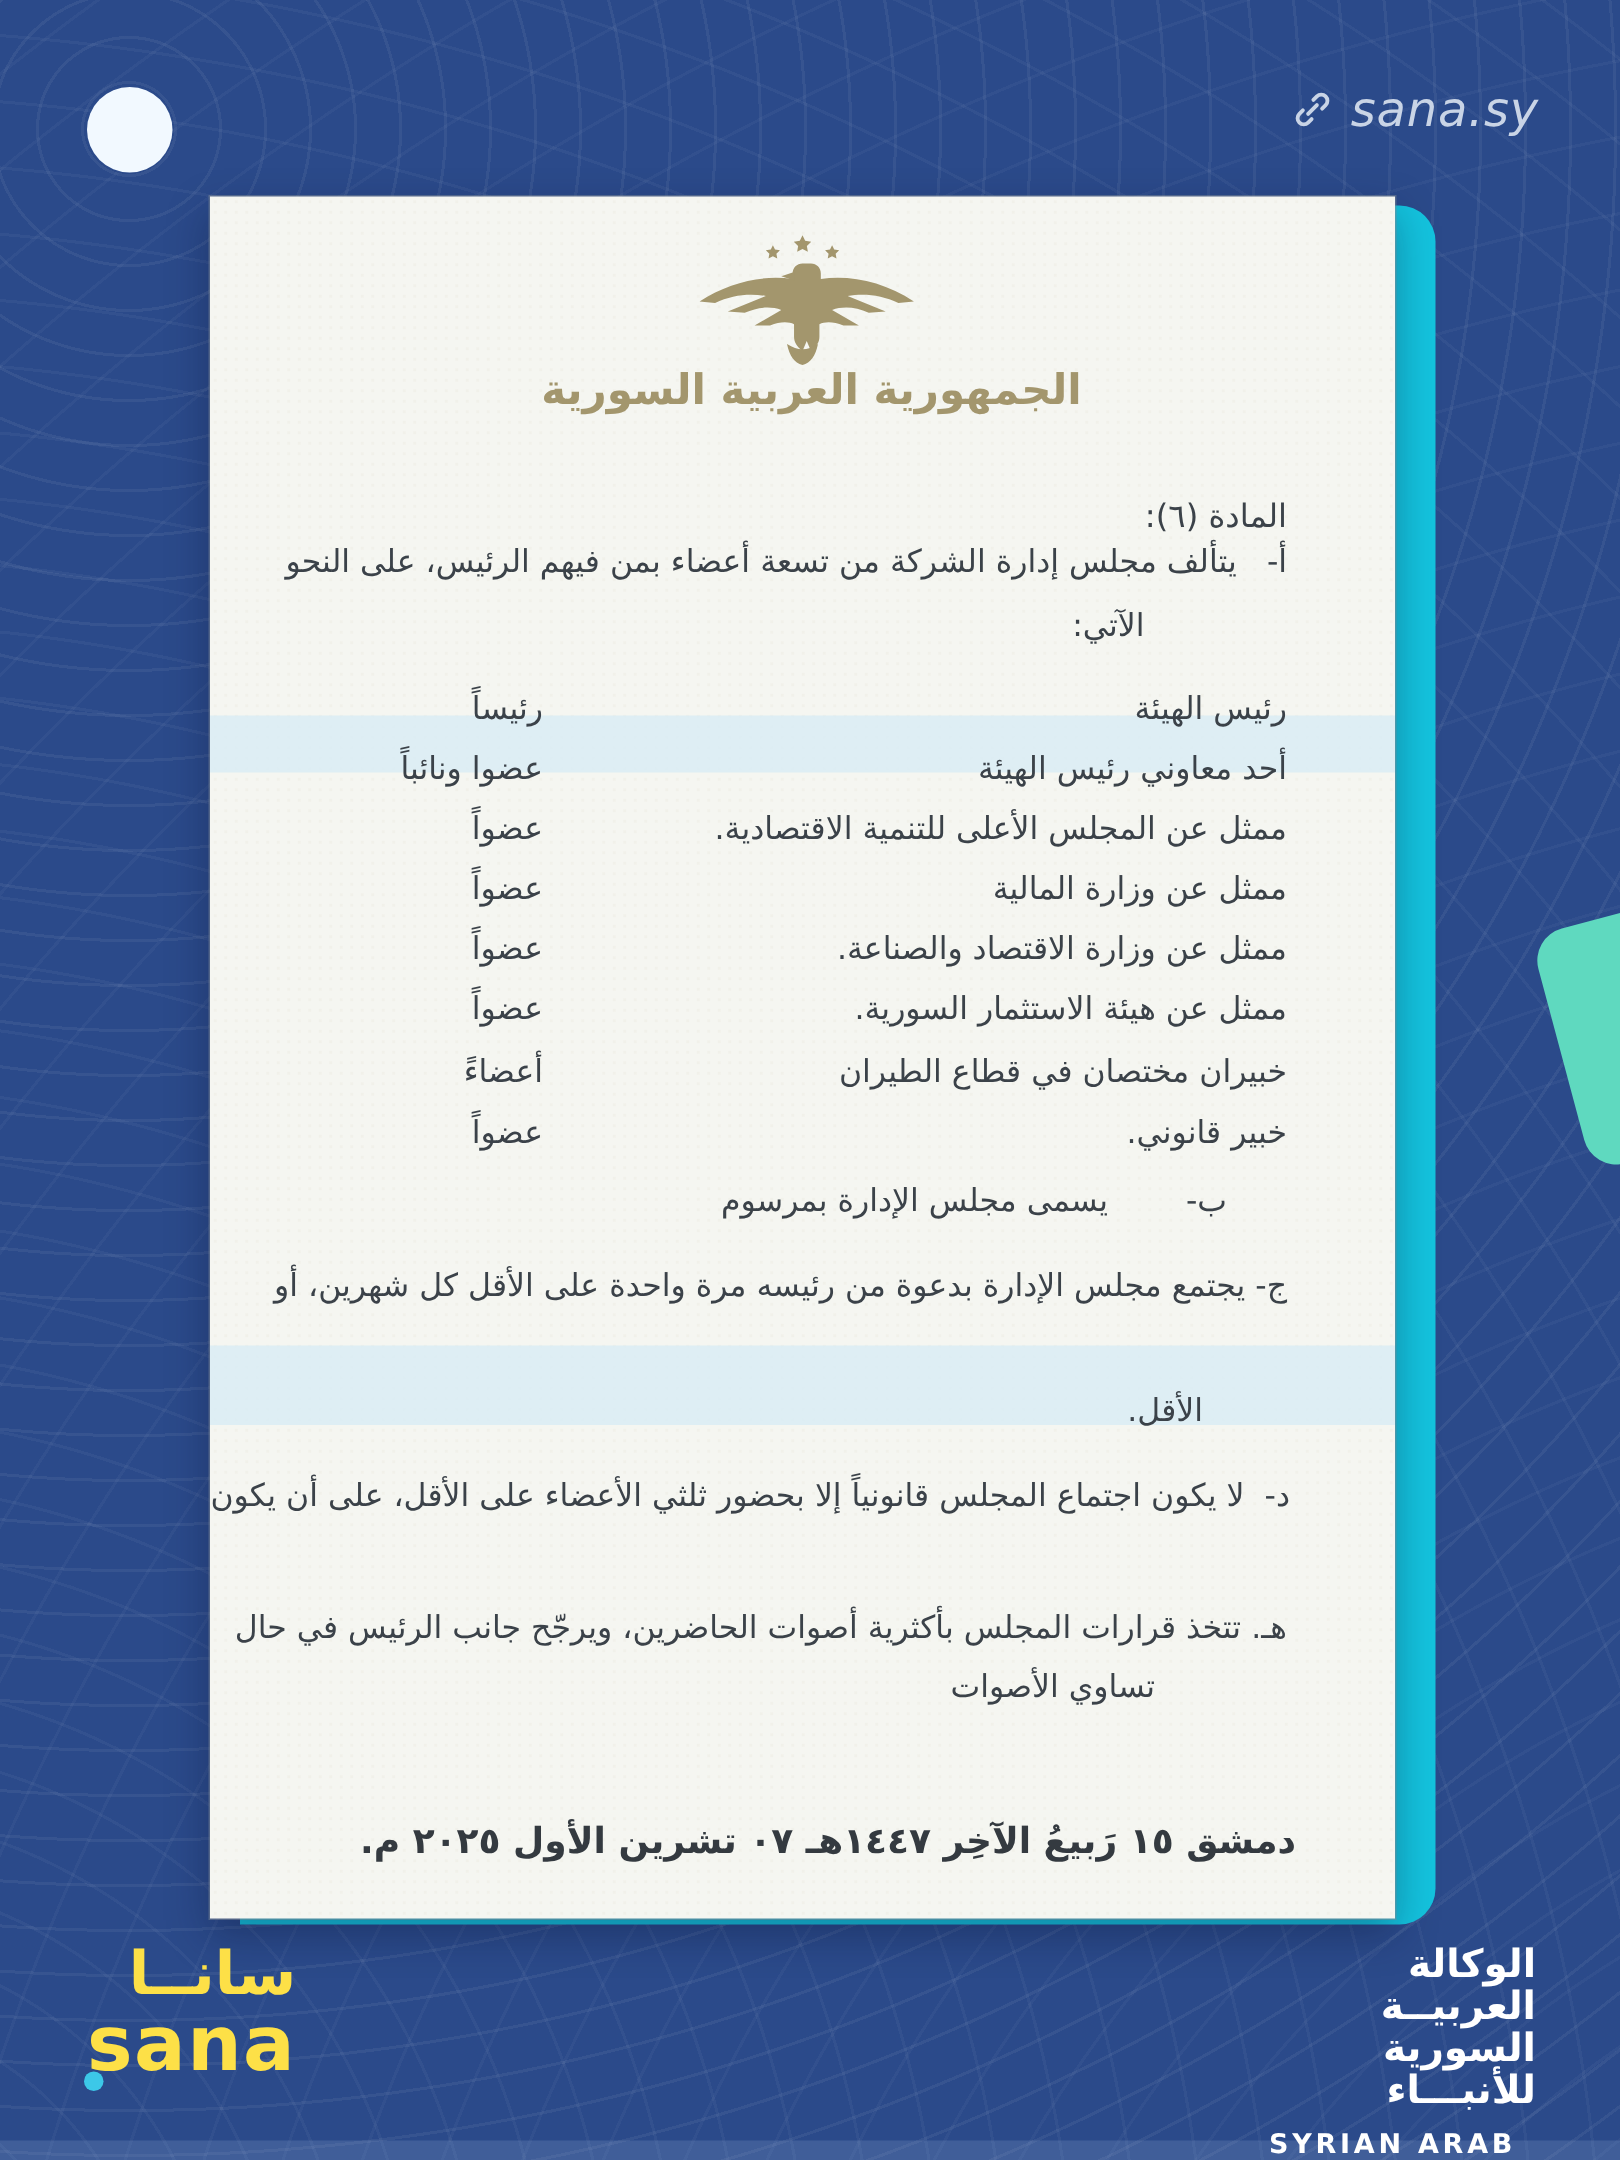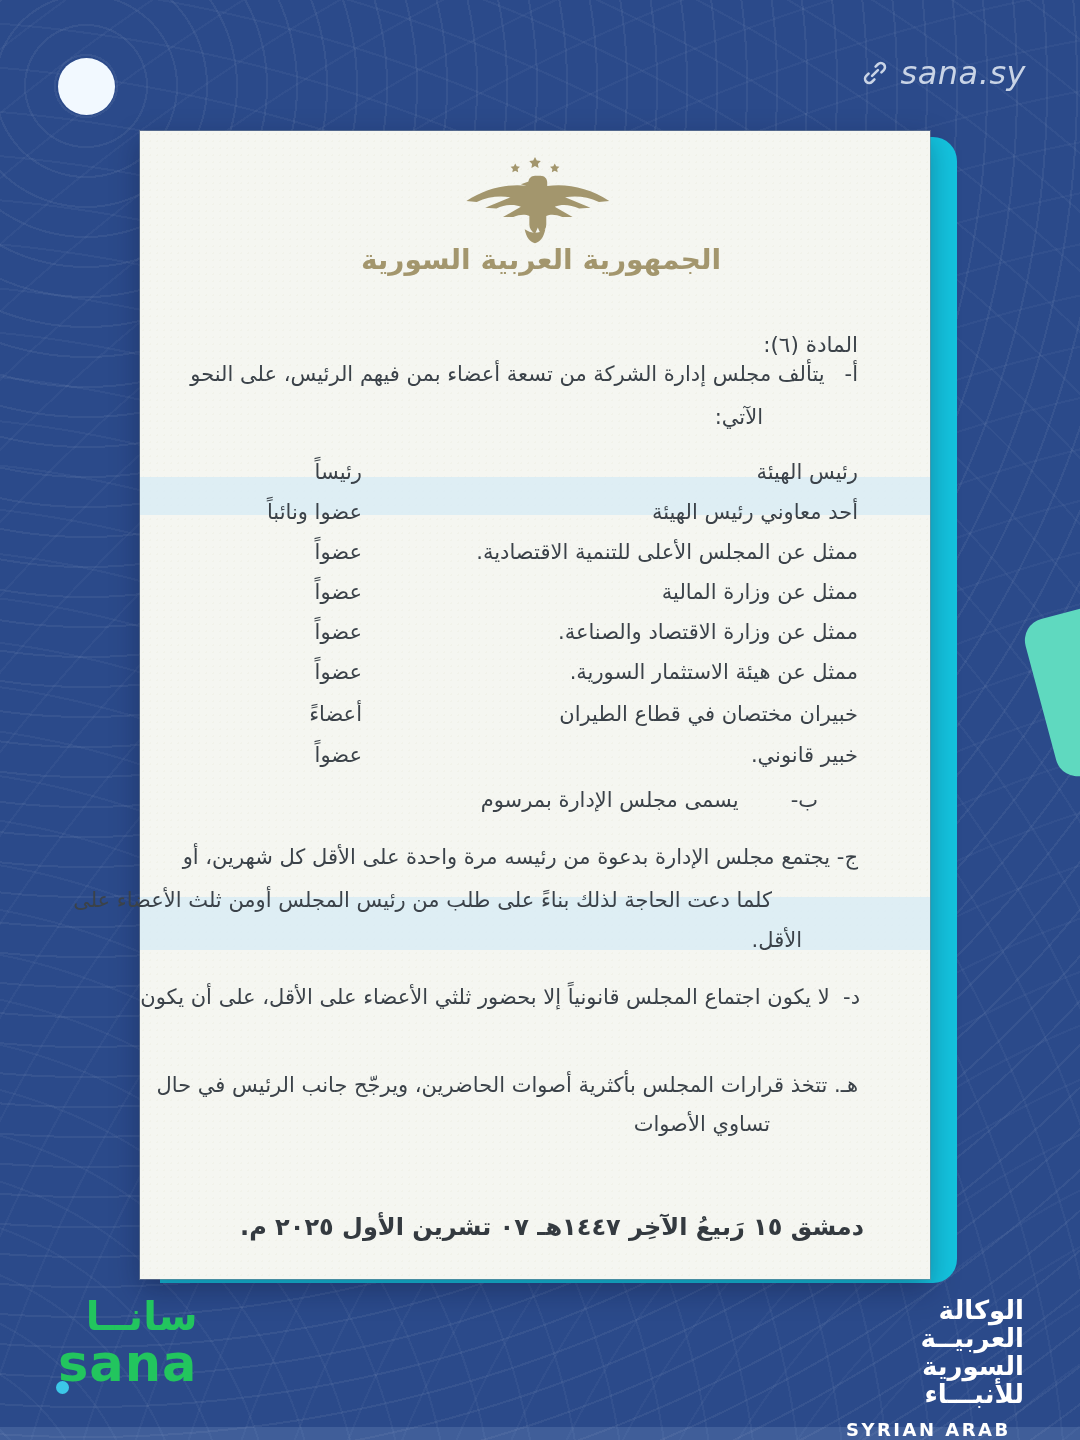--- a/index.html
+++ b/index.html
@@ -53,21 +53,21 @@
   .roster-row .role{width:150px;text-align:right;flex:none;}
   .r0{top:329px;} .r1{top:369px;} .r2{top:409px;} .r3{top:449px;}
   .r4{top:489px;} .r5{top:529px;} .r6{top:571px;} .r7{top:612px;}
 
   .b-row{top:657px;right:112px;display:inline-flex;gap:52px;}
   .c1{top:714px;right:72px;} .c2{top:757px;right:158px;} .c3{top:797px;right:128px;}
   .d1{top:854px;right:70px;padding-left:39px;} .d2{top:892px;right:85px;}
   .e1{top:942px;right:72px;text-align:center;} .e2{top:981px;right:160px;}
   .dateline{top:1082px;right:66px;font-size:24px;font-weight:700;color:#343a40;}
 
-  .sana-logo{position:absolute;left:58px;top:1294px;color:#22c55e;}
+  .sana-logo{position:absolute;left:58px;top:1294px;color:#fde047;}
   .logo-ar{direction:rtl;font-size:40px;font-weight:700;line-height:1.1;letter-spacing:2px;}
   .logo-en-wrap{position:relative;margin-top:2px;}
   .logo-en{font-size:51px;font-weight:700;line-height:0.95;letter-spacing:1px;}
   .logo-dot{position:absolute;left:-2px;bottom:-6px;width:13px;height:13px;border-radius:50%;background:#3cc8e8;}
 
   .agency{position:absolute;right:56px;top:1296px;width:178px;color:#fff;}
   .agency .ar{direction:rtl;text-align:right;font-size:26px;font-weight:600;line-height:28px;}
   .agency .en{font-size:18px;font-weight:700;letter-spacing:2.5px;line-height:26px;margin-top:0;}
   .agency .en.first{margin-top:9px;}
 </style>
@@ -146,21 +146,20 @@
       <span class="pos">خبير قانوني.</span>
       <span class="role">عضواً</span>
     </div>
 
     <div class="line b-row">
       <span>ب-</span>
       <span>يسمى مجلس الإدارة بمرسوم</span>
     </div>
 
     <div class="line c1">ج- يجتمع مجلس الإدارة بدعوة من رئيسه مرة واحدة على الأقل كل شهرين، أو</div>
-    <div class="line c2">كلما دعت الحاجة لذلك بناءً على طلب من رئيس المجلس أومن ثلث الأعضاء على</div>
     <div class="line c3">الأقل.</div>
 
     <div class="line d1">د-&nbsp; لا يكون اجتماع المجلس قانونياً إلا بحضور ثلثي الأعضاء على الأقل، على أن يكون</div>
 
     <div class="line e1">هـ. تتخذ قرارات المجلس بأكثرية أصوات الحاضرين، ويرجّح جانب الرئيس في حال</div>
     <div class="line e2">تساوي الأصوات</div>
 
     <div class="line dateline">دمشق ١٥ رَبيعُ الآخِر ١٤٤٧هـ ٠٧ تشرين الأول ٢٠٢٥ م.</div>
   </div>
 

